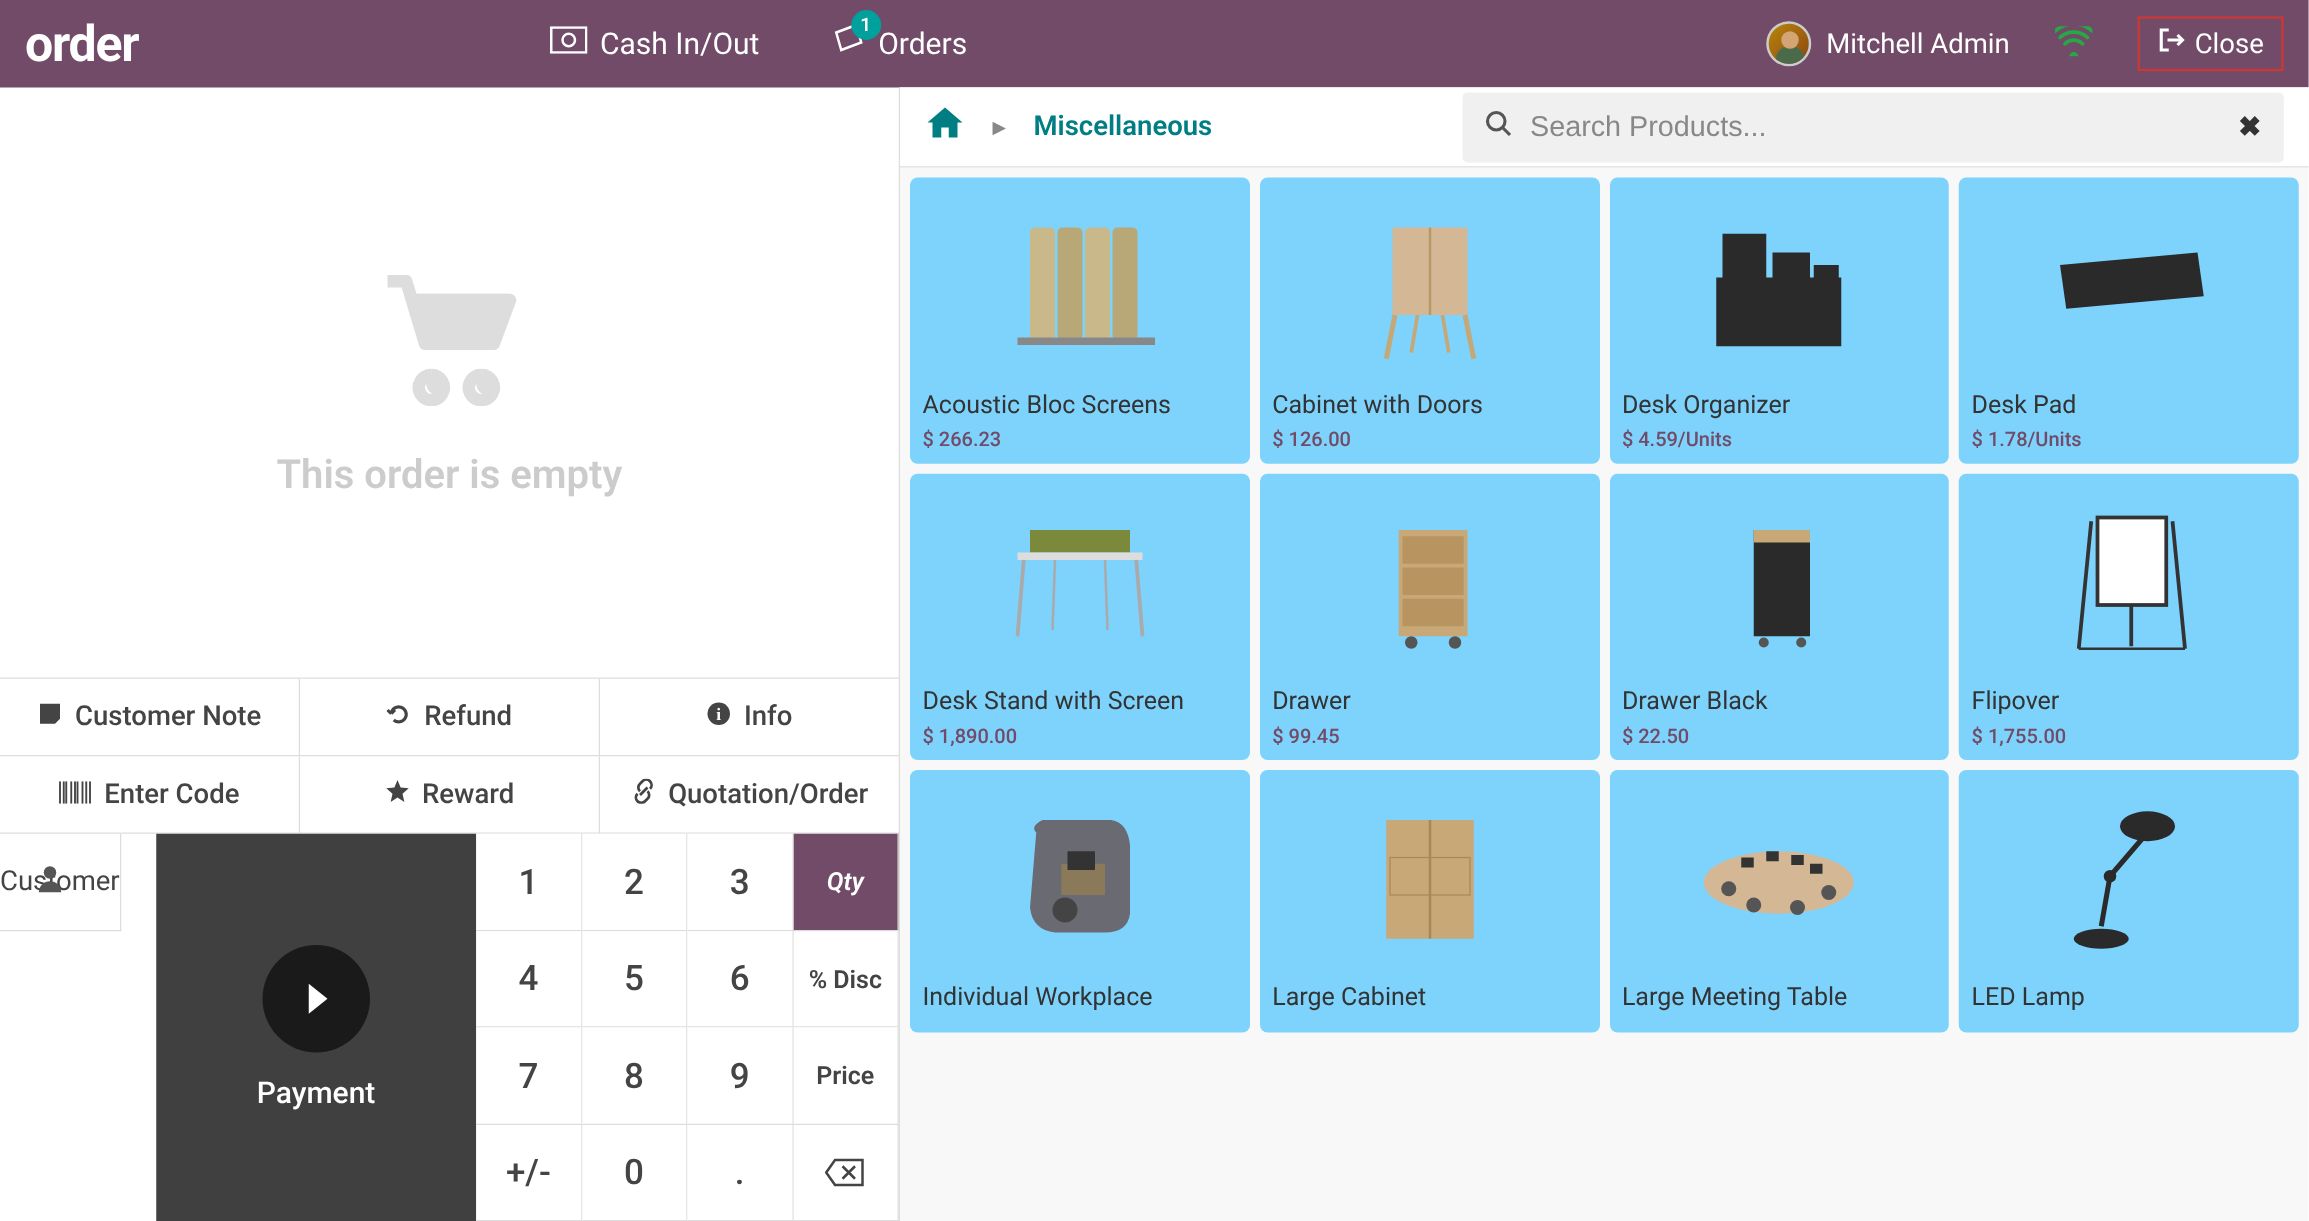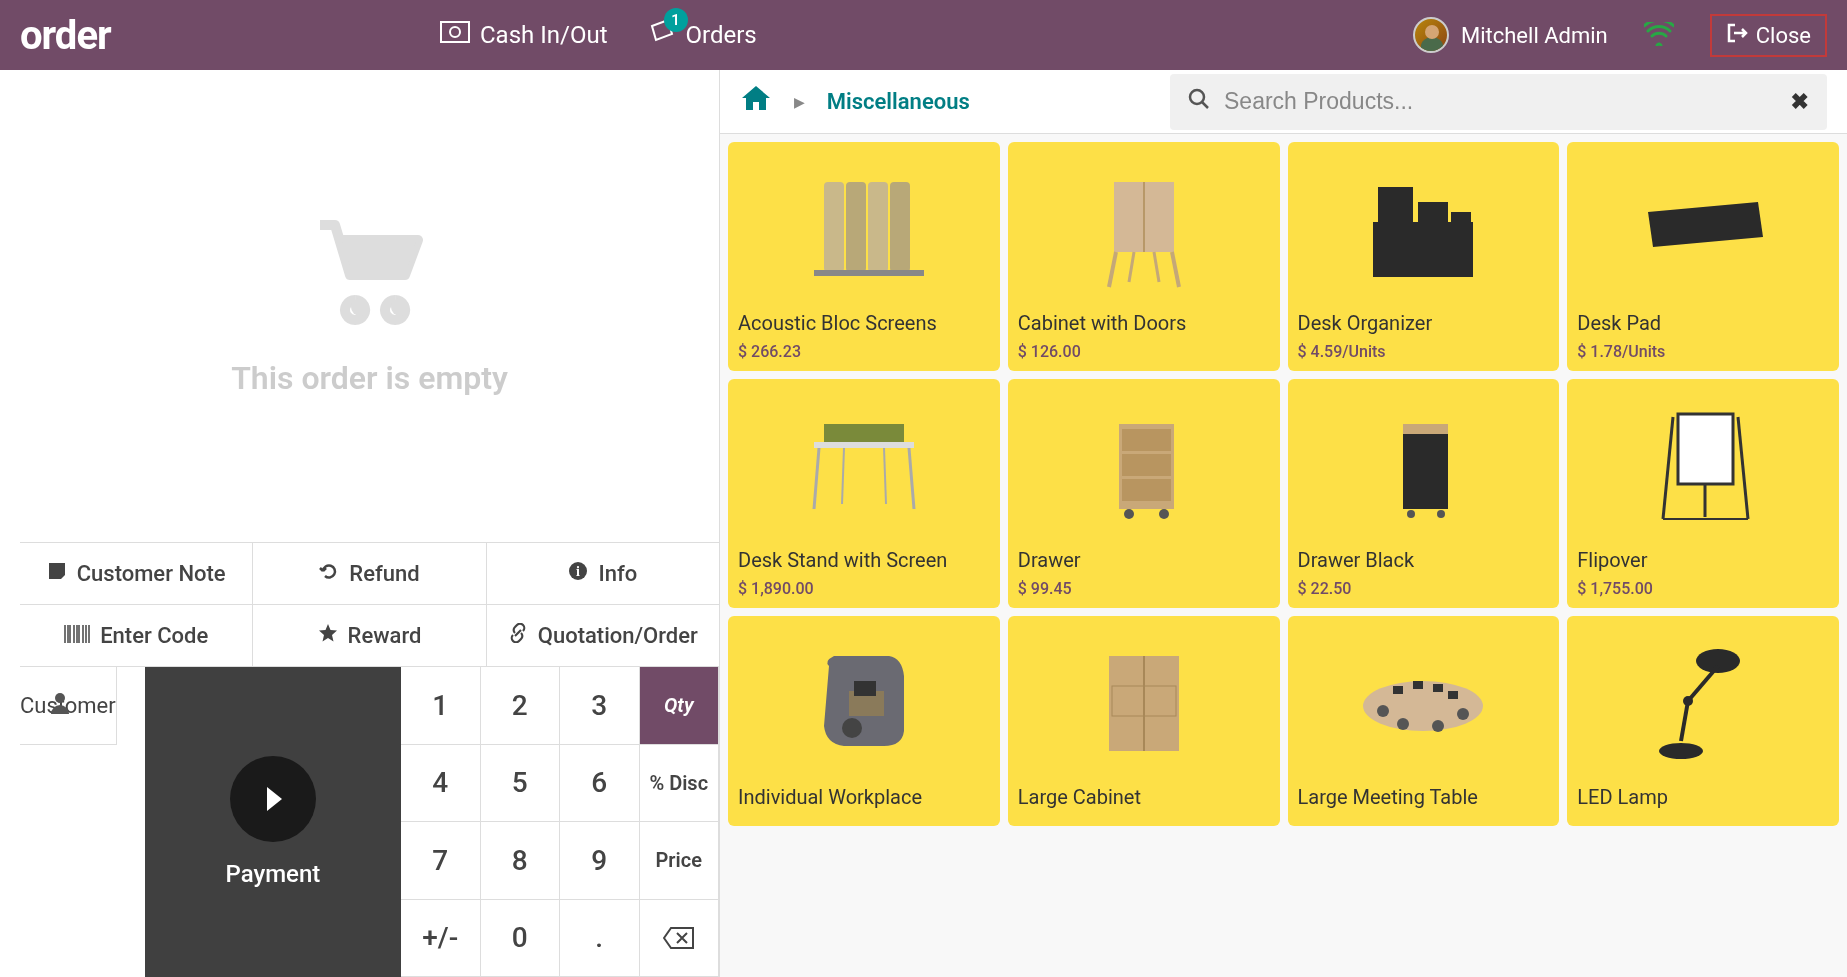--- a/index.html
+++ b/index.html
@@ -1,35 +1,35 @@
 <!DOCTYPE html>
 <html><head>
   <meta charset="utf-8">
   <style>
     * { margin: 0; padding: 0; box-sizing: border-box; }
     body { font-family: -apple-system, BlinkMacSystemFont, "Segoe UI", Roboto, sans-serif; background: #fff; width: 1847px; height: 977px; overflow: hidden; }
     
     
     .topbar { background: #714B67; height: 70px; display: flex; align-items: center; color: #fff; padding: 0 20px; }
     .logo { font-size: 40px; font-weight: 700; letter-spacing: -1px; color: #fff; margin-right: 40px; width: 140px;}
-    .topbar-center { display: flex; gap: 40px; margin-left: 240px; justify-content: space-between; }
+    .topbar-center { display: flex; gap: 57px; margin-left: 240px; justify-content: space-between; }
     .topbar-btn { display: flex; align-items: center; gap: 10px; font-size: 24px; color: #fff; cursor: pointer; }
     .topbar-btn .icon { font-size: 24px; position: relative; }
     .badge { position: absolute; top: -10px; right: -12px; background: #00A09D; color: #fff; border-radius: 50%; width: 24px; height: 24px; font-size: 15px; display: flex; align-items: center; justify-content: center; font-weight: 600;}
     .topbar-right { margin-left: auto; display: flex; align-items: center; gap: 36px; }
     .user-section { display: flex; align-items: center; gap: 12px; font-size: 22px;}
     .avatar { width: 36px; height: 36px; border-radius: 50%; background: linear-gradient(135deg, #B8860B, #8B4513); border: 2px solid #ccc; position: relative; overflow:hidden;}
     .avatar::after{content:'';position:absolute;top:6px;left:10px;width:14px;height:14px;border-radius:50%;background:#d4a574;}
     .avatar::before{content:'';position:absolute;bottom:-4px;left:6px;width:22px;height:18px;border-radius:50% 50% 0 0;background:#4a6a4a;}
     .wifi-icon { color: #28a745; font-size: 30px;}
     .close-btn { display: flex; align-items: center; gap: 8px; font-size: 22px; border: 2px solid #c23a3a; padding: 6px 14px; cursor: pointer;}
     
     
     .main { display: flex; height: calc(100% - 70px); }
-    .left-panel { width: 720px; display: flex; flex-direction: column; border-right: 1px solid #ddd; padding-left: 20px;}
+    .left-panel { width: 720px; display: flex; flex-direction: column; border-right: 1px solid #ddd;}
     .right-panel { flex: 1; display: flex; flex-direction: column; background: #f8f8f8;}
     
     
     .order-area { flex: 1; display: flex; flex-direction: column; align-items: center; justify-content: center; color: #ccc; }
     .cart-icon-large { font-size: 100px; color: #ddd; }
     .empty-text { font-size: 32px; font-weight: 600; color: #ccc; margin-top: 10px;}
     
     
     .action-rows { border-top: 1px solid #ddd; }
     .action-row { display: flex; }
@@ -64,21 +64,21 @@
     .search-input { flex: 1; border: none; background: transparent; font-size: 23px; outline: none; color: #444;}
     .search-input::placeholder { color: #888;}
     .clear-ic { font-size: 22px; color: #333; font-weight: bold; cursor: pointer;}
     
     
     .product-scroll { flex: 1; overflow-y: auto; padding: 8px; position: relative;}
     .product-scroll::-webkit-scrollbar{width:14px;}
     .product-scroll::-webkit-scrollbar-thumb{background:#555;border-radius:2px;}
     .product-scroll::-webkit-scrollbar-track{background:#eee;}
     .product-grid { display: grid; grid-template-columns: repeat(4, 1fr); gap: 8px;}
-    .product-card { background: #fde047; border-radius: 6px; padding: 10px; cursor: pointer; display: flex; flex-direction: column;}
+    .product-card { background: #7dd3fc; border-radius: 6px; padding: 10px; cursor: pointer; display: flex; flex-direction: column;}
     .product-img { height: 150px; display: flex; align-items: center; justify-content: center; margin-bottom: 8px;}
     .product-img svg { max-width: 140px; max-height: 130px;}
     .product-name { font-size: 20px; color: #333; margin-bottom: 6px; line-height: 1.3;}
     .product-price { font-size: 16px; color: #714B67; font-weight: 500;}
   </style>
 </head>
 <body>
 
 <div class="topbar">
   <div class="logo">order</div>

